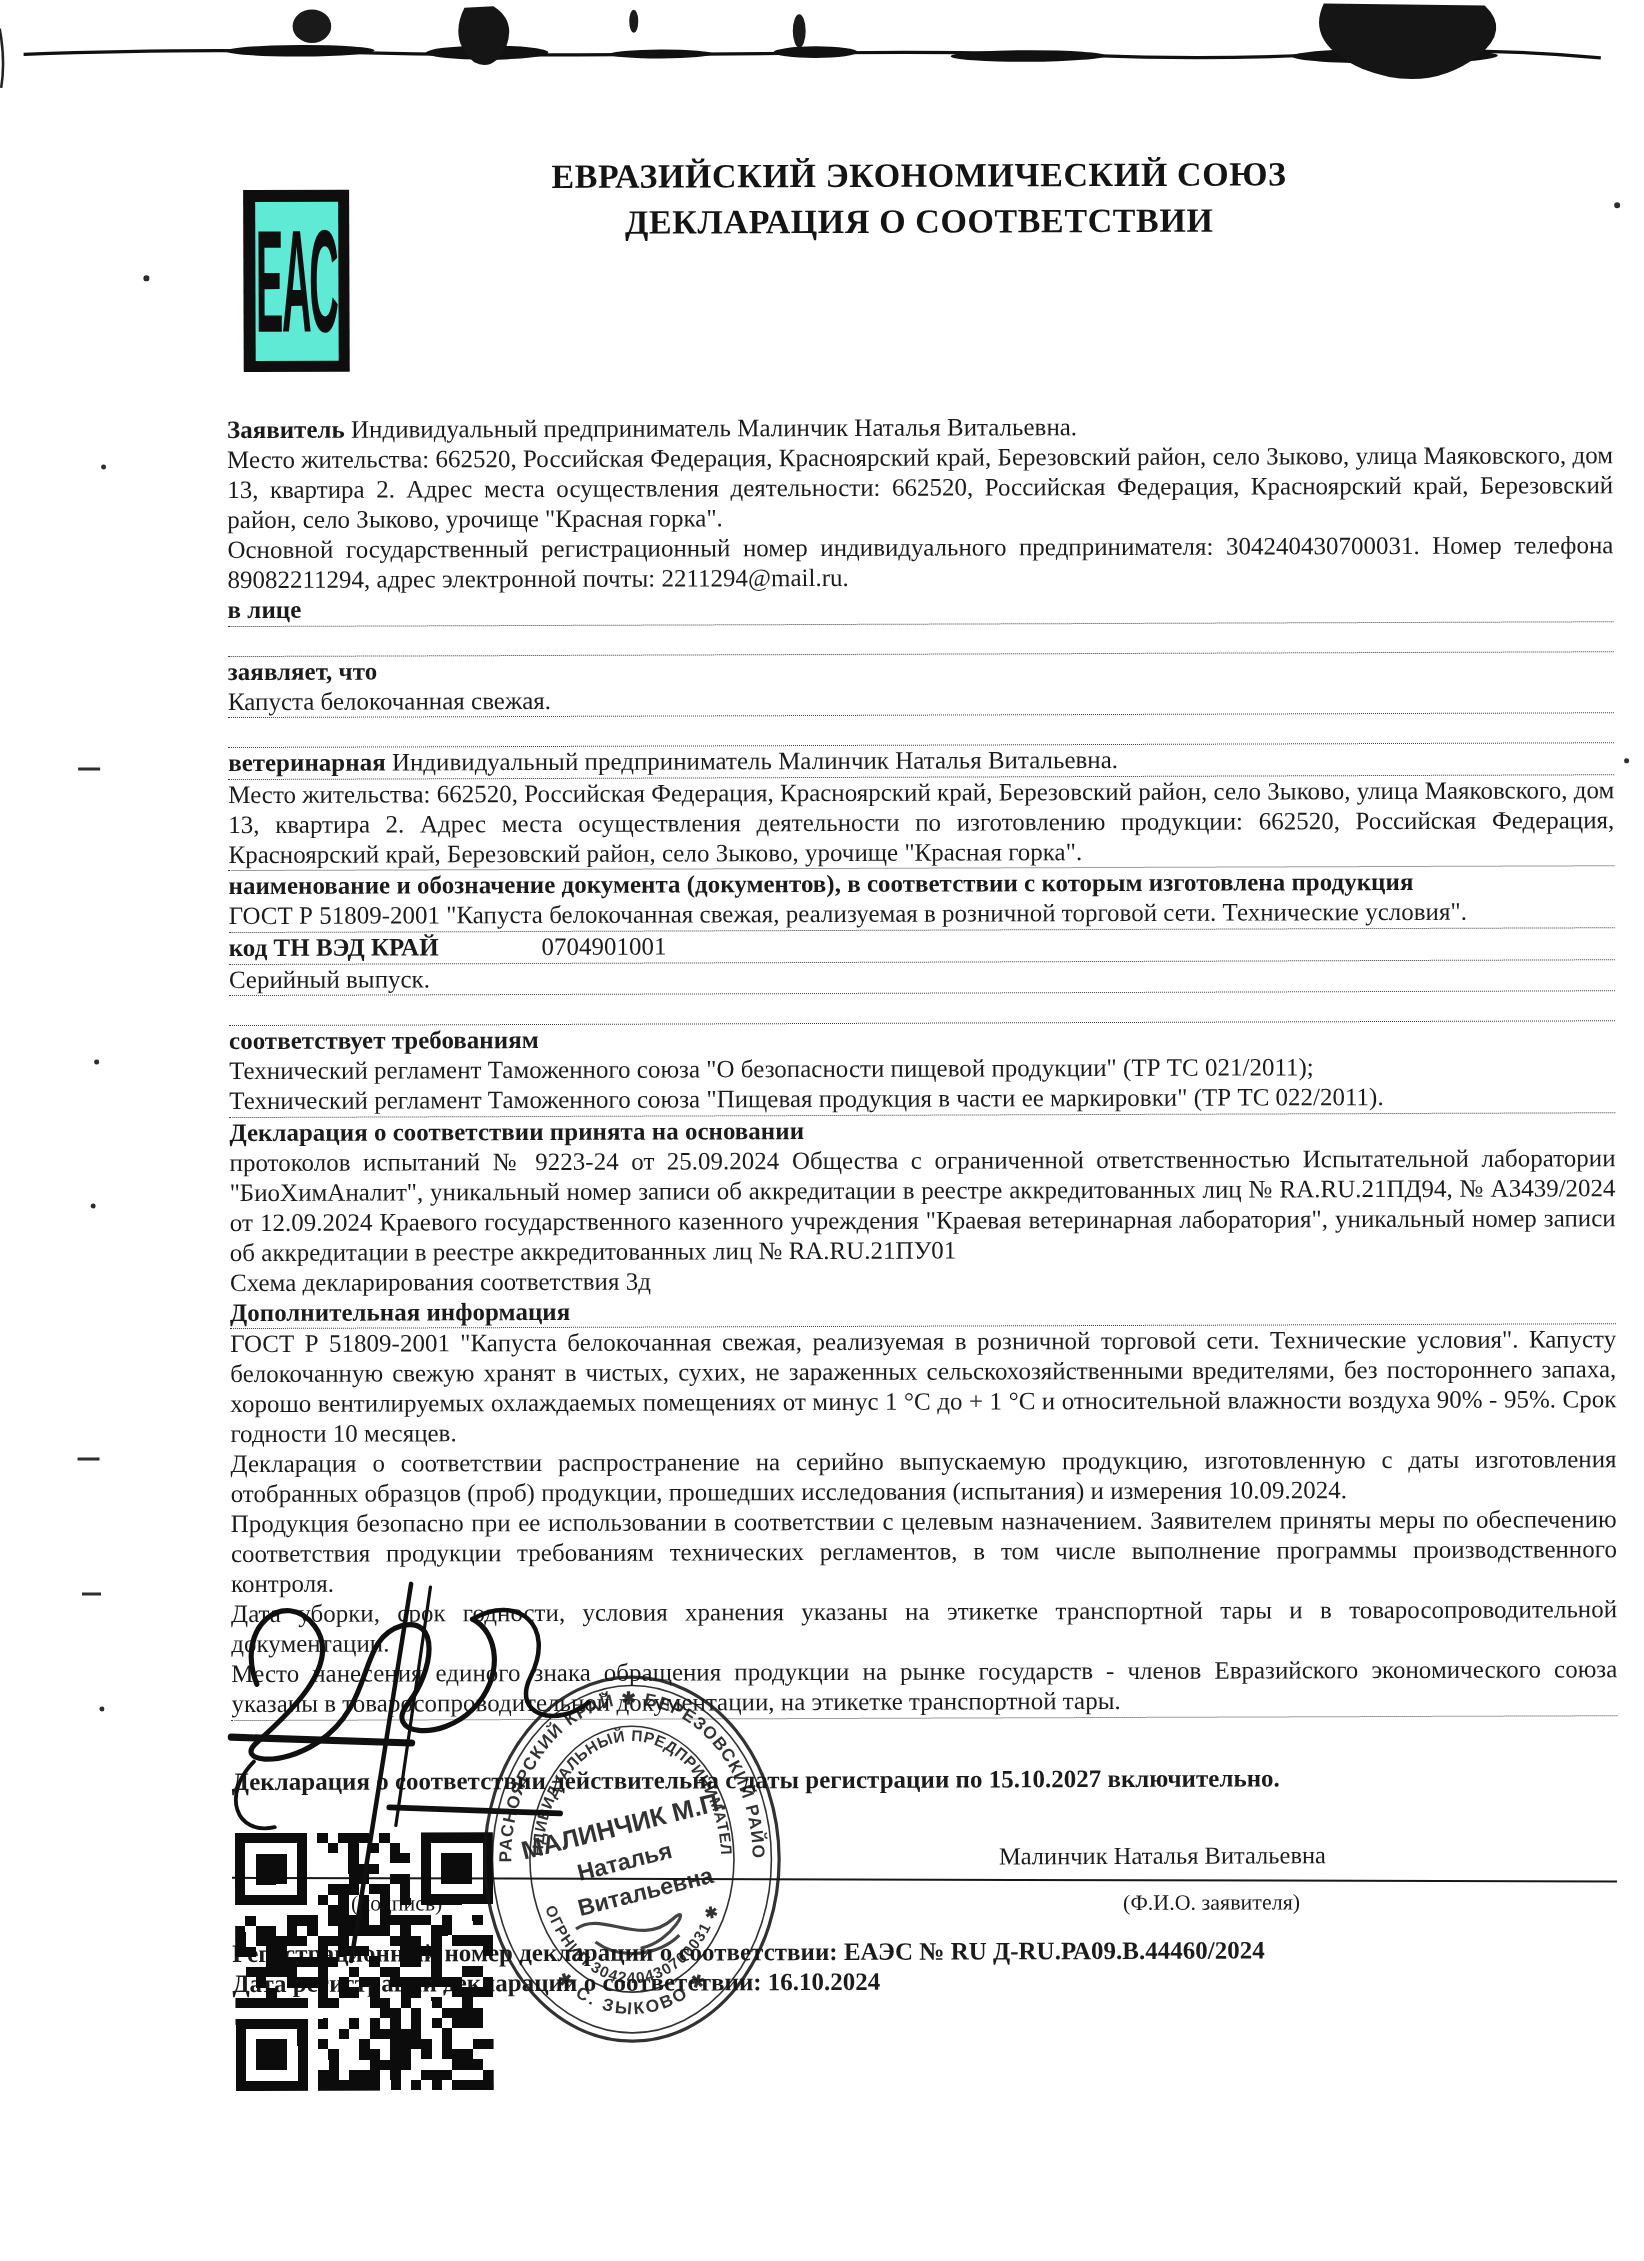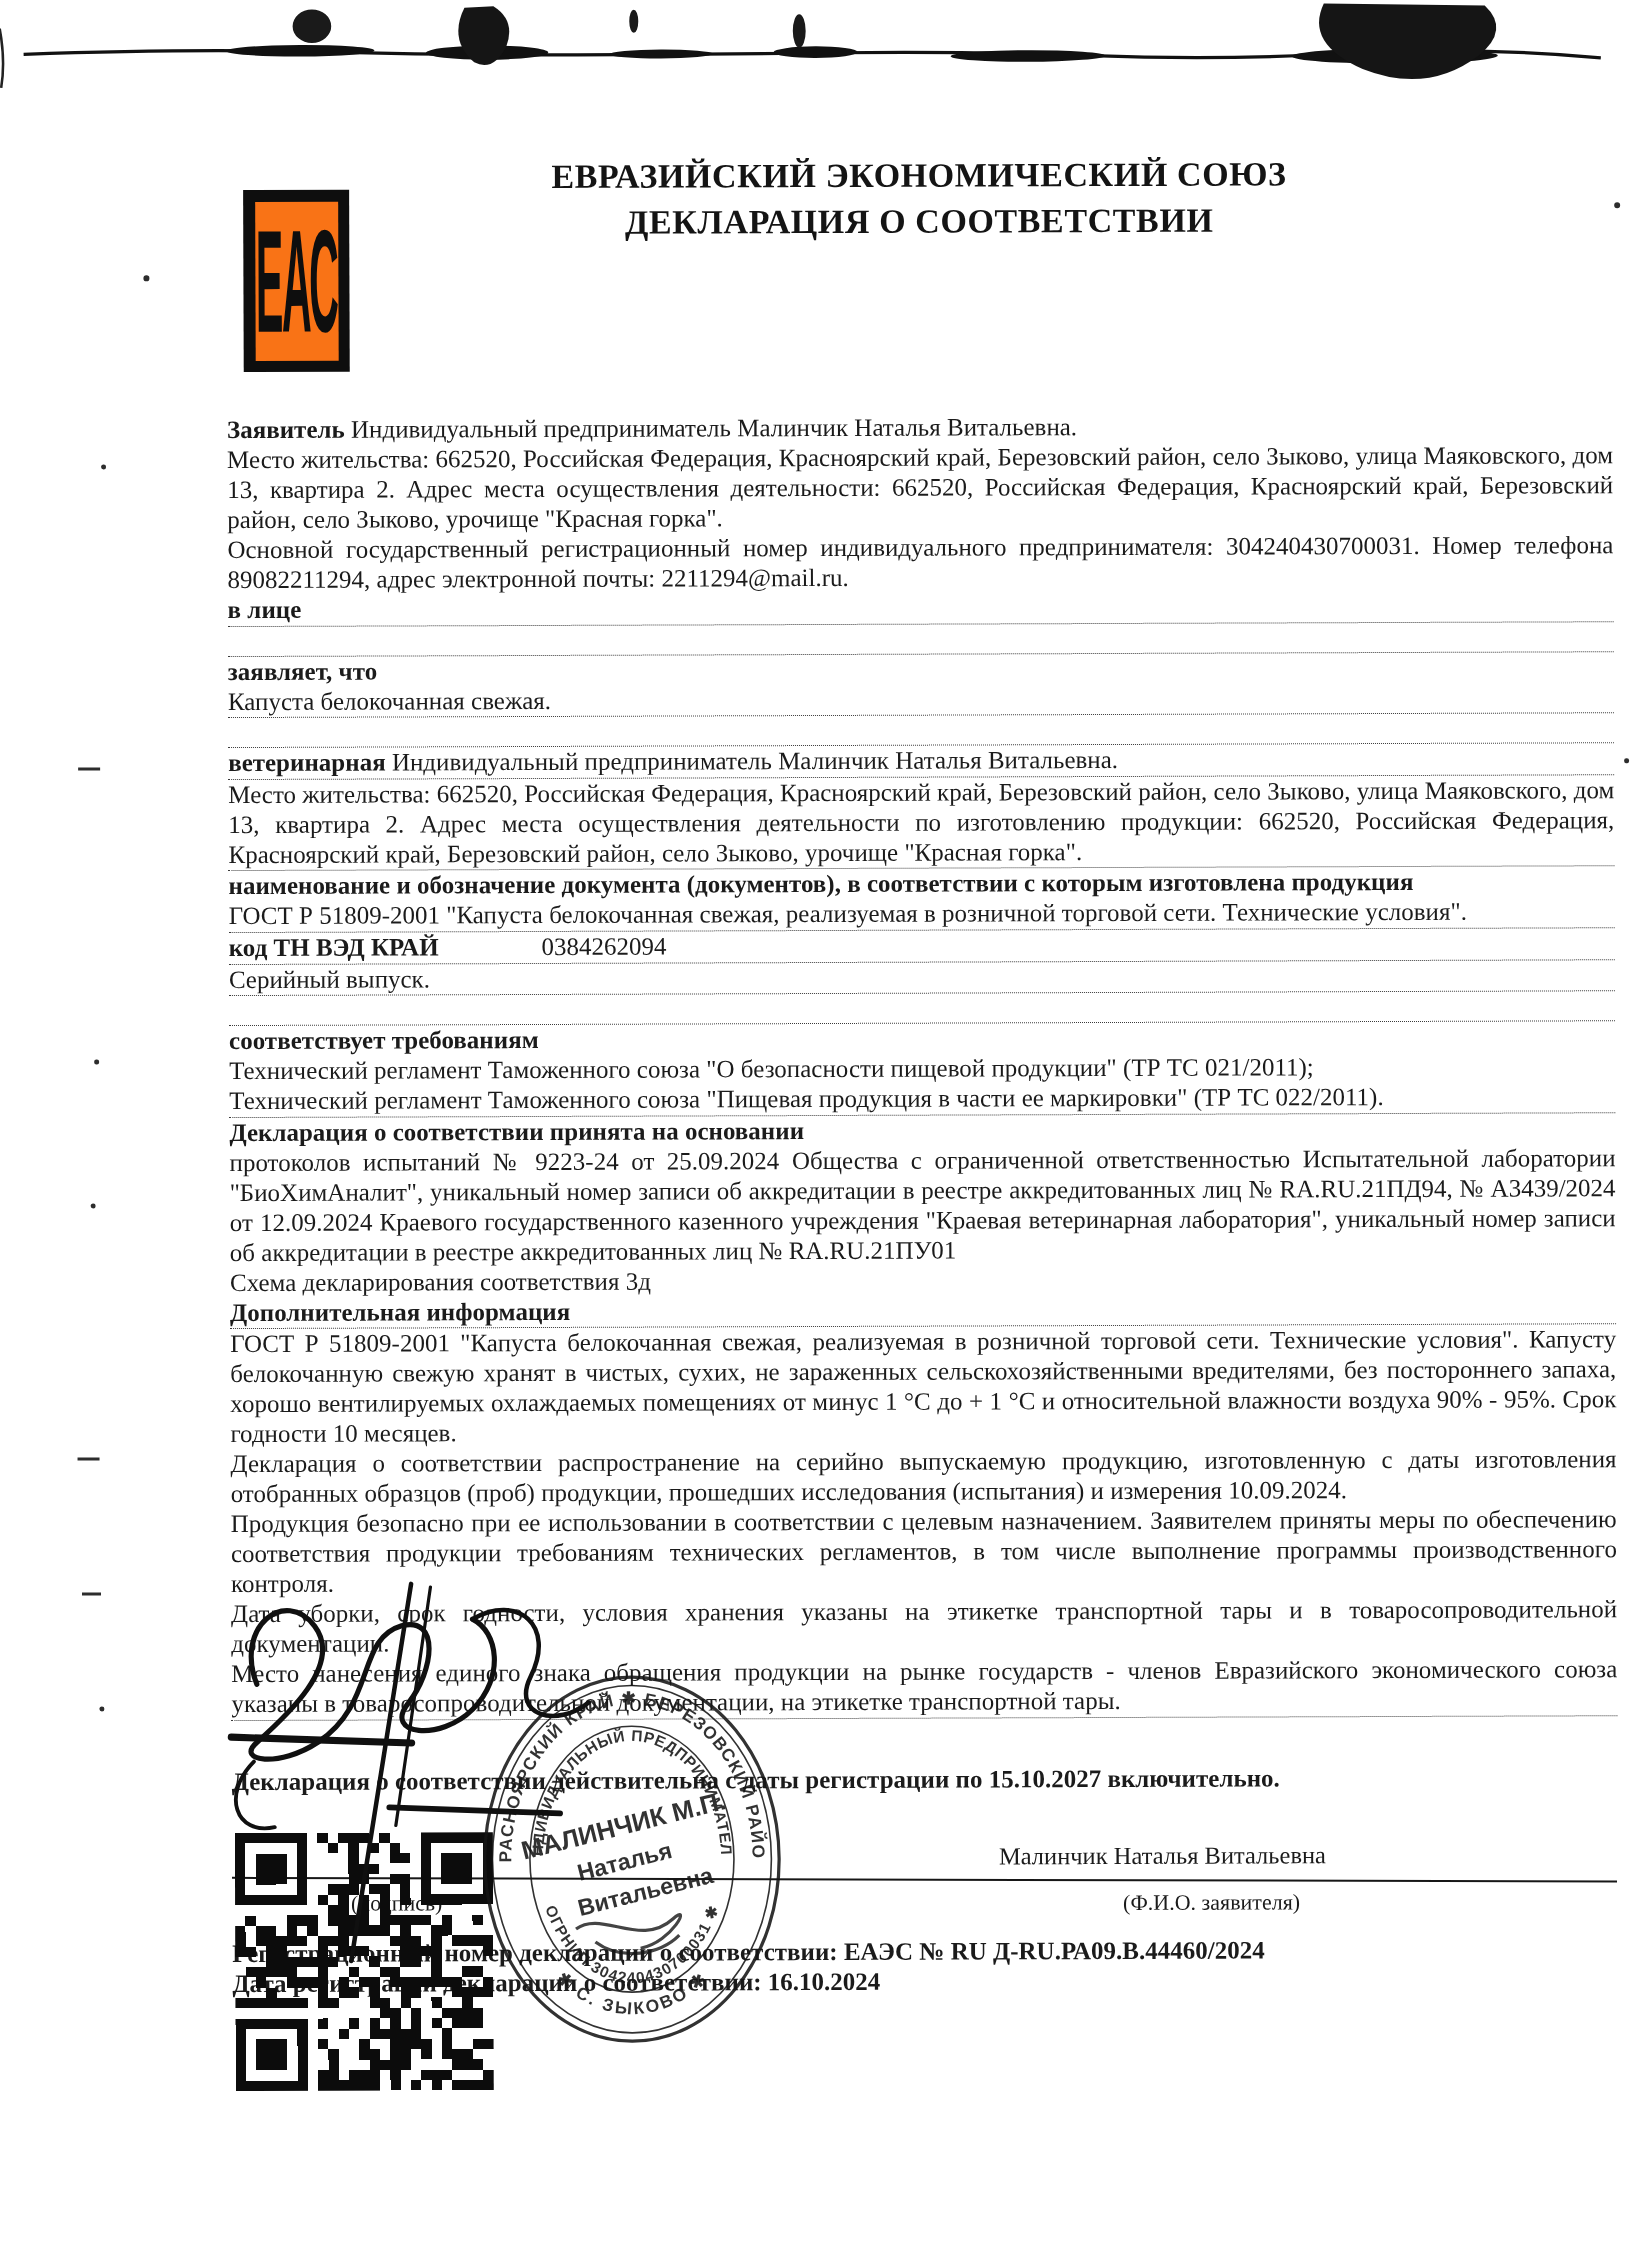--- a/index.html
+++ b/index.html
@@ -4,21 +4,21 @@
 <style>
   html,body{margin:0;padding:0;background:#e8e8e8;}
   .page{position:relative;width:1644px;height:2261px;background:#ffffff;overflow:hidden;
         font-family:"Liberation Serif", serif;color:#1b1b1b;}
   .sheet{position:absolute;inset:0;transform:rotate(-0.2deg);transform-origin:50% 45%;}
   
   .title{position:absolute;top:153px;left:229px;width:1386px;text-align:center;
          font-weight:bold;font-size:34px;line-height:46px;letter-spacing:0.6px;color:#141414;}
   .eac-logo{position:absolute;top:188px;left:246px;width:106px;height:182px;background:#0e0e0e;
             display:flex;align-items:center;justify-content:center;}
-  .eac-inner{width:83px;height:159px;background:#f97316;display:flex;align-items:center;justify-content:center;overflow:hidden;}
+  .eac-inner{width:83px;height:159px;background:#5eead4;display:flex;align-items:center;justify-content:center;overflow:hidden;}
   .eac-txt{font-family:"Liberation Sans",sans-serif;font-weight:900;font-size:71px;color:#0e0e0e;
            transform:scale(0.58,2.05);letter-spacing:-2.6px;}
   
   .content{position:absolute;top:413px;left:229px;width:1386px;font-size:25px;line-height:30px;}
   .pj{text-align:justify;margin:0;}
   .line{margin:0;}
   .b{font-weight:bold;}
   .dl{border-bottom:1.3px dotted #3a3a3a;padding-bottom:0.6px;}
   .fill-line{height:29px;border-bottom:1.3px dotted #3a3a3a;}
   .tnved-val{margin-left:103px;}
@@ -88,21 +88,21 @@
       <p class="pj">Основной государственный регистрационный номер индивидуального предпринимателя: 304240430700031. Номер телефона 89082211294, адрес электронной почты: 2211294@mail.ru.</p>
       <div class="line dl hd">в лице</div>
       <div class="fill-line"></div>
       <div class="line hd">заявляет, что</div>
       <div class="line dl">Капуста белокочанная свежая.</div>
       <div class="fill-line"></div>
       <div class="line dl"><span class="b">ветеринарная</span> <span>Индивидуальный предприниматель Малинчик Наталья Витальевна.</span></div>
       <p class="pj dl">Место жительства: 662520, Российская Федерация, Красноярский край, Березовский район, село Зыково, улица Маяковского, дом 13, квартира 2. Адрес места осуществления деятельности по изготовлению продукции: 662520, Российская Федерация, Красноярский край, Березовский район, село Зыково, урочище "Красная горка".</p>
       <div class="line hd">наименование и обозначение документа (документов), в соответствии с которым изготовлена продукция</div>
       <div class="line dl">ГОСТ Р 51809-2001 "Капуста белокочанная свежая, реализуемая в розничной торговой сети.  Технические условия".</div>
-      <div class="line dl"><span class="b">код ТН ВЭД КРАЙ</span><span class="tnved-val">0384262094</span></div>
+      <div class="line dl"><span class="b">код ТН ВЭД КРАЙ</span><span class="tnved-val">0704901001</span></div>
       <div class="line dl">Серийный выпуск.</div>
       <div class="fill-line"></div>
       <div class="line hd">соответствует требованиям</div>
       <div class="line">Технический регламент Таможенного союза "О безопасности пищевой продукции" (ТР ТС 021/2011);</div>
       <div class="line dl">Технический регламент Таможенного союза "Пищевая продукция в части ее маркировки" (ТР ТС 022/2011).</div>
       <div class="line hd">Декларация о соответствии принята на основании</div>
       <p class="pj">протоколов испытаний № 9223-24 от 25.09.2024 Общества с ограниченной ответственностью Испытательной лаборатории "БиоХимАналит", уникальный номер записи об аккредитации в реестре аккредитованных лиц № RA.RU.21ПД94, № А3439/2024 от 12.09.2024 Краевого государственного казенного учреждения "Краевая  ветеринарная лаборатория", уникальный номер записи об аккредитации в реестре аккредитованных лиц № RA.RU.21ПУ01</p>
       <div class="line">Схема декларирования соответствия 3д</div>
       <div class="line hd dl">Дополнительная информация</div>
       <p class="pj">ГОСТ Р 51809-2001 "Капуста белокочанная свежая, реализуемая в розничной торговой сети. Технические условия". Капусту белокочанную свежую хранят в чистых, сухих, не зараженных сельскохозяйственными вредителями, без постороннего запаха, хорошо вентилируемых охлаждаемых помещениях от минус 1 °С до + 1 °С и относительной влажности воздуха  90% - 95%. Срок годности 10 месяцев.</p>

